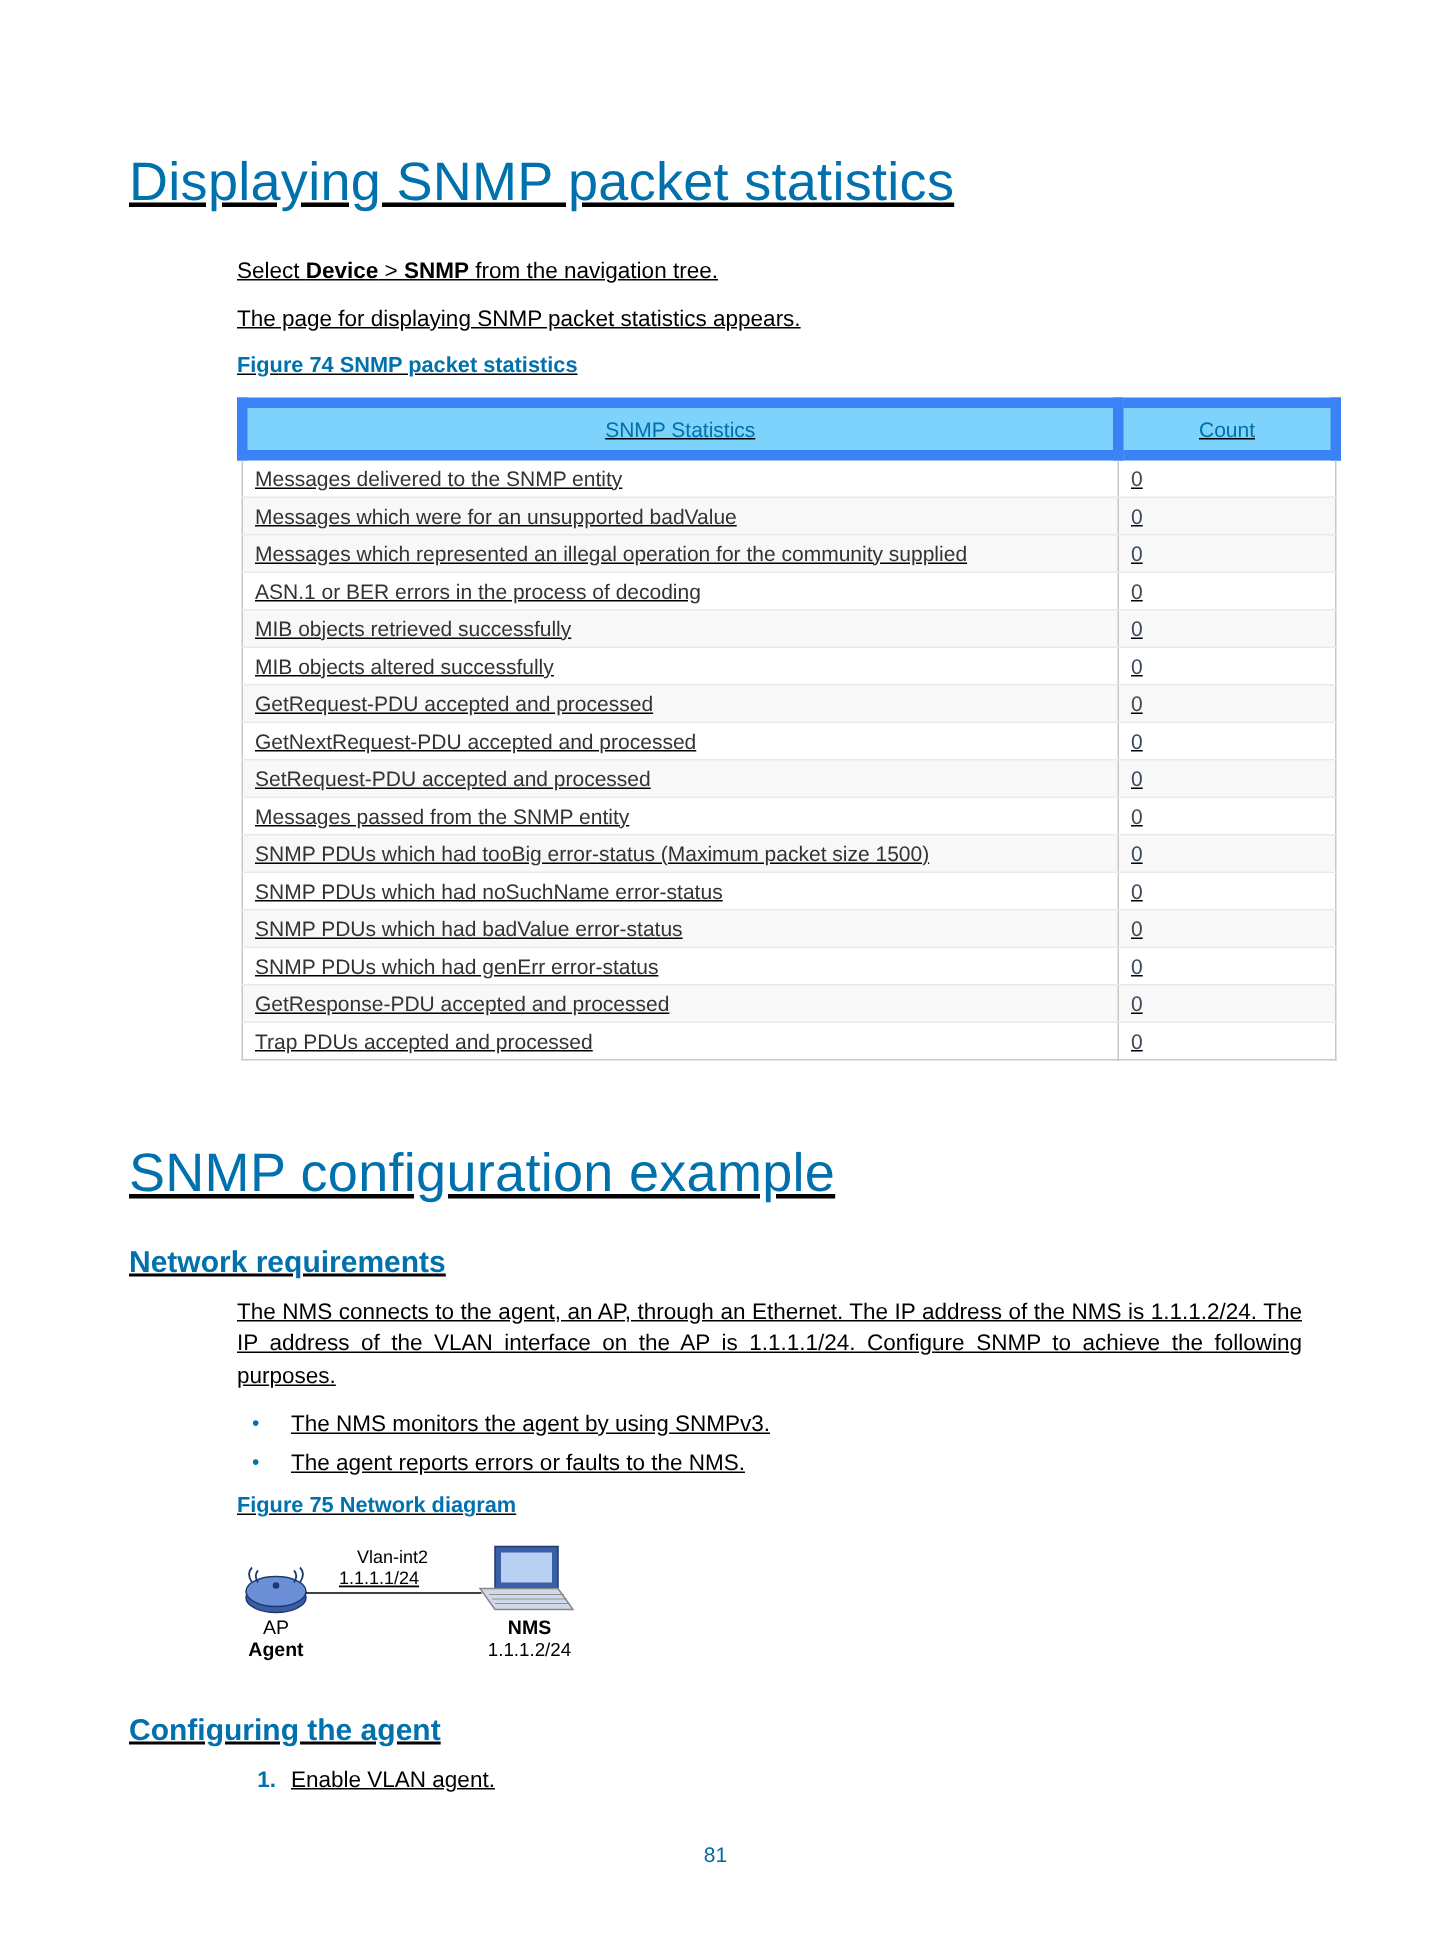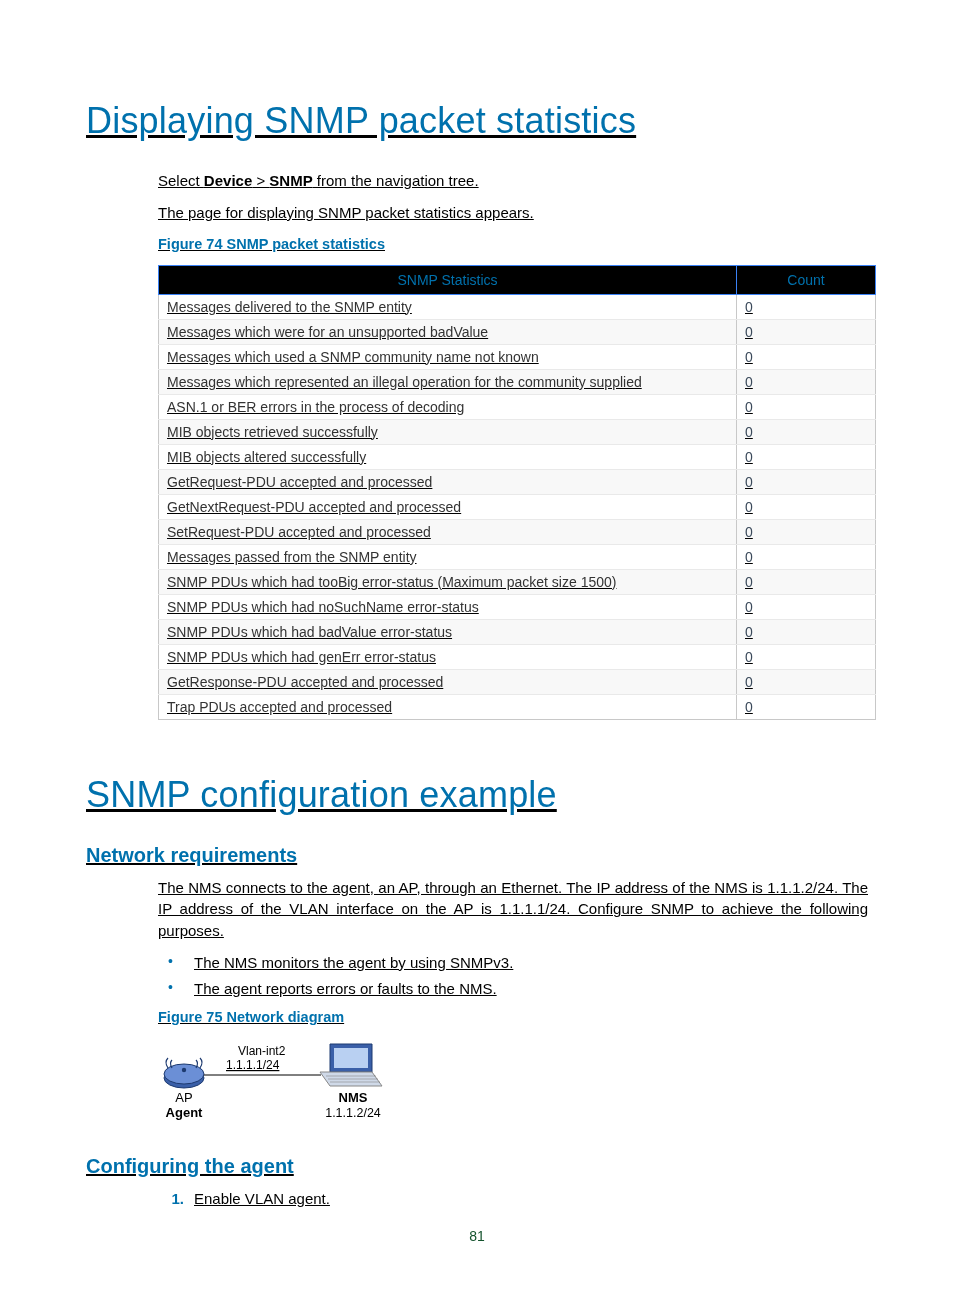--- a/index.html
+++ b/index.html
@@ -37,26 +37,26 @@
     margin: 6px 0 10px 0;
   }
   table.stats {
     width: 100%;
     border-collapse: collapse;
     font-family: Arial, sans-serif;
     font-size: 14px;
     table-layout: fixed;
   }
   table.stats th {
-    background: #000000;
+    background: #7dd3fc;
     color: #0071ad;
     font-weight: 400;
     text-align: center;
     padding: 6px 8px;
-    border: 1px solid #3b82f6;
+    border: 7px solid #3b82f6;
   }
   table.stats th.col-stat { width: 561px; }
   table.stats th.col-count { width: 122px; }
   table.stats td {
     padding: 4px 8px;
     color: #333;
     border-left: 1px solid #c8c8c8;
     border-right: 1px solid #c8c8c8;
     border-bottom: 1px solid #e9e9e9;
     height: 16px;
@@ -117,21 +117,21 @@
     width: 56px;
     text-align: right;
   }
   .page-num {
     position: absolute;
     bottom: 52px;
     left: 0;
     width: 954px;
     text-align: center;
     font-size: 14px;
-    color: #14532d;
+    color: #0369a1;
   }
   svg text { font-family: Arial, sans-serif; }
 </style>
 </head>
 <body>
 
 <div class="page">
 
   <h1>Displaying SNMP packet statistics</h1>
 
@@ -149,24 +149,20 @@
           <th class="col-count">Count</th>
         </tr>
       </thead>
       <tbody id="stats-body">
           <tr>
             <td>Messages delivered to the SNMP entity</td>
             <td class="count">0</td>
           </tr>
           <tr class="alt">
             <td>Messages which were for an unsupported badValue</td>
-            <td class="count">0</td>
-          </tr>
-          <tr>
-            <td>Messages which used a SNMP community name not known</td>
             <td class="count">0</td>
           </tr>
           <tr class="alt">
             <td>Messages which represented an illegal operation for the community supplied</td>
             <td class="count">0</td>
           </tr>
           <tr>
             <td>ASN.1 or BER errors in the process of decoding</td>
             <td class="count">0</td>
           </tr>

